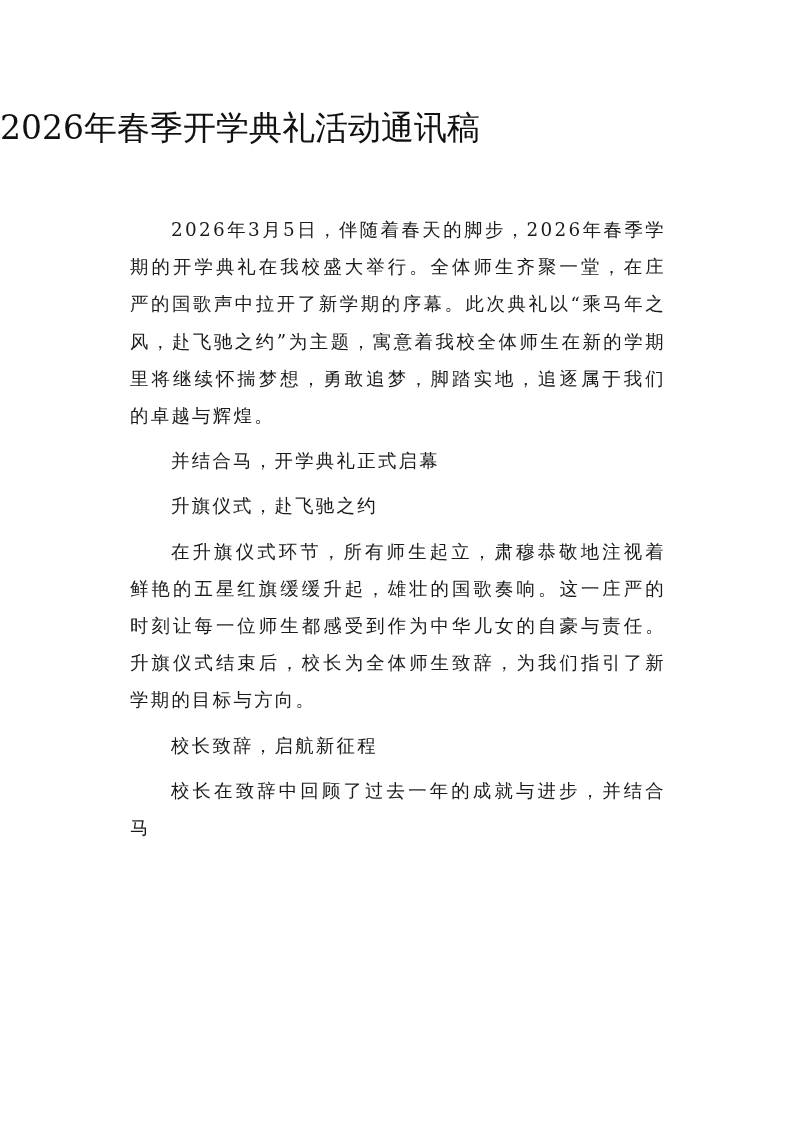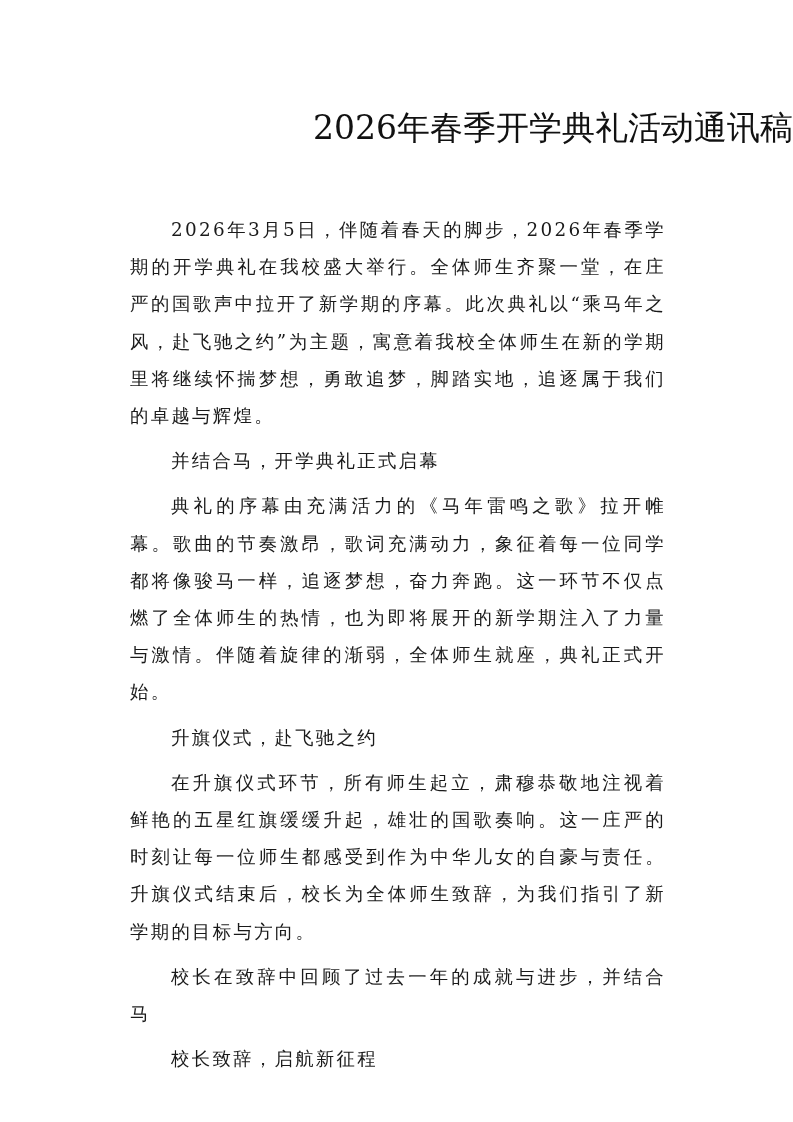--- a/index.html
+++ b/index.html
@@ -1,20 +1,20 @@
 <!DOCTYPE html>
 <html><head>
 <meta charset="utf-8">
 <style>
   html, body { margin: 0; padding: 0; background: #ffffff; }
   body { width: 793px; height: 1122px; position: relative; overflow: hidden; }
   .page { position: absolute; left: 0; top: 0; width: 793px; height: 1122px; background: #ffffff; }
   .title {
     position: absolute; left: 0; top: 104px; width: 793px;
-    text-align: right;
+    text-align: left;
     font-family: "DejaVu Serif", "Liberation Serif", serif;
     font-size: 33px; line-height: 48px; color: #111111; letter-spacing: 0px;
     margin: 0; font-weight: normal;
   }
   .body {
     position: absolute; left: 122px; top: 203px; width: 552px;
     font-family: "DejaVu Serif", "Liberation Serif", serif;
     font-size: 18.4px; line-height: 37.2px; color: #1a1a1a;
     text-align: justify; text-align-last: left;
     letter-spacing: 2.3px;
@@ -22,19 +22,18 @@
   .body p { margin: 8px; text-indent: 41px; }
 </style>
 </head>
 <body>
 
 <div class="page">
   <h1 class="title">2026年春季开学典礼活动通讯稿</h1>
   <div class="body">
     <p>2026年3月5日，伴随着春天的脚步，2026年春季学期的开学典礼在我校盛大举行。全体师生齐聚一堂，在庄严的国歌声中拉开了新学期的序幕。此次典礼以“乘马年之风，赴飞驰之约”为主题，寓意着我校全体师生在新的学期里将继续怀揣梦想，勇敢追梦，脚踏实地，追逐属于我们的卓越与辉煌。</p>
     <p>并结合马，开学典礼正式启幕</p>
-    <p>典礼的序幕由充满活力的《马年雷鸣之歌》拉开帷幕。歌曲的节奏激昂，歌词充满动力，象征着每一位同学都将像骏马一样，追逐梦想，奋力奔跑。这一环节不仅点燃了全体师生的热情，也为即将展开的新学期注入了力量与激情。伴随着旋律的渐弱，全体师生就座，典礼正式开始。</p>
     <p>升旗仪式，赴飞驰之约</p>
     <p>在升旗仪式环节，所有师生起立，肃穆恭敬地注视着鲜艳的五星红旗缓缓升起，雄壮的国歌奏响。这一庄严的时刻让每一位师生都感受到作为中华儿女的自豪与责任。升旗仪式结束后，校长为全体师生致辞，为我们指引了新学期的目标与方向。</p>
+    <p>校长致辞，启航新征程</p>
     <p>校长在致辞中回顾了过去一年的成就与进步，并结合马</p>
-    <p>校长致辞，启航新征程</p>
   </div>
 </div>
 
 </body></html>

